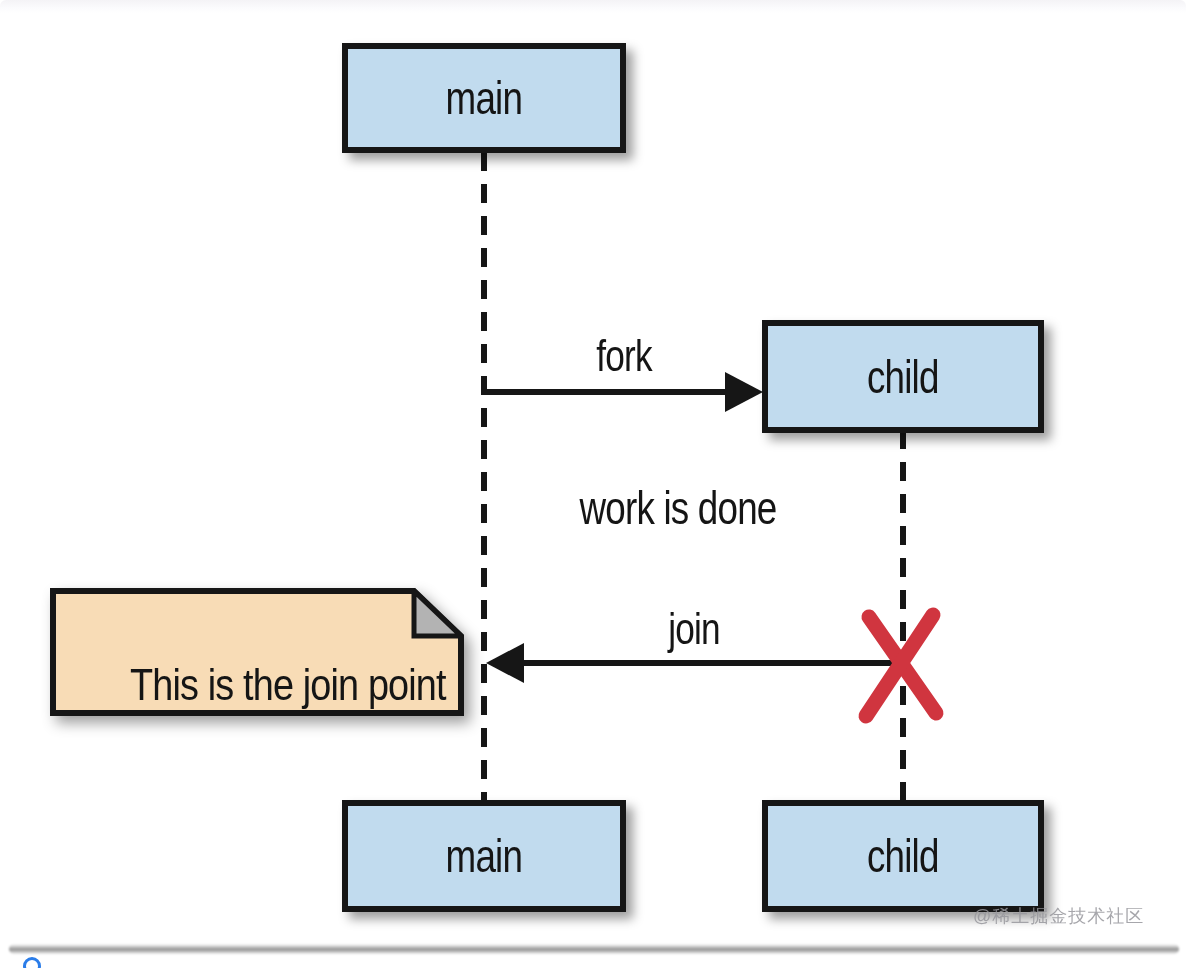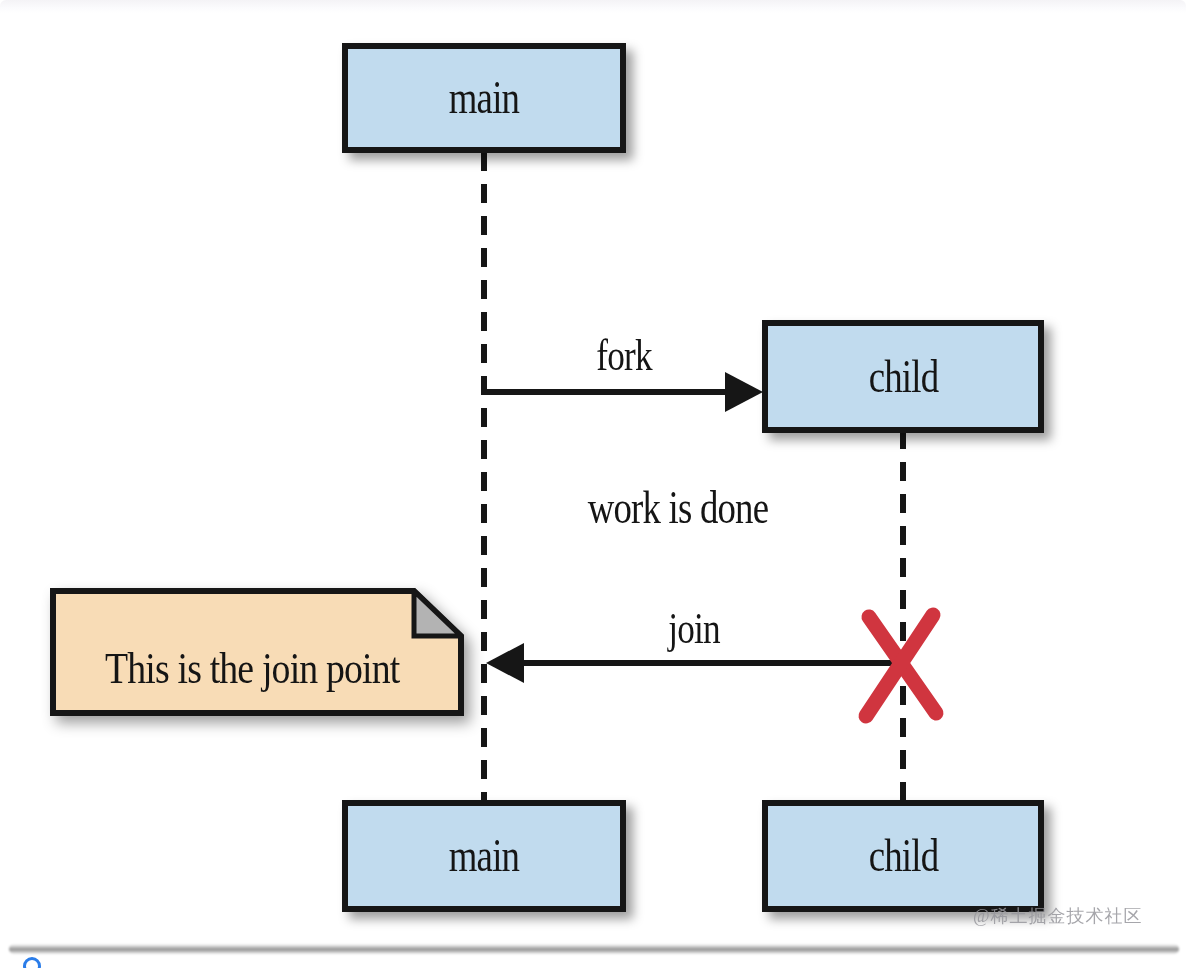--- a/index.html
+++ b/index.html
@@ -1,21 +1,21 @@
 <!DOCTYPE html>
 <html style="--actor-fill: #c1dbee; --note-fill: #f8dcb6; --note-fold: #b3b3b3; --stroke: #161616; --x-mark: #d0353f;"><head>
 <meta charset="utf-8">
 <style>
   html,body{margin:0;padding:0;background:#fff;}
   .stage{
     position:relative;
     width:1186px;height:968px;
     background:#ffffff;
     overflow:hidden;
-    font-family:Liberation Serif, serif;
+    font-family:Liberation Sans, sans-serif;
     color:#161616;
     border-radius:6px;
   }
   .top-strip{
     position:absolute;left:0;top:0;width:1186px;height:13px;z-index:0;
     background:linear-gradient(180deg,#f4f3f6 0%,#fbfbfd 60%,#ffffff 100%);
   }
   svg.lines{position:absolute;left:0;top:0;z-index:1;}
   .actor{
     position:absolute;z-index:2;
@@ -45,24 +45,24 @@
   }
   #label-fork{left:624px;top:356px;}
   #label-join{left:694px;top:629px;}
   #label-work{left:678px;top:508px;font-size:46px;}
 
   .note{
     position:absolute;left:50px;top:588px;width:414px;height:128px;z-index:2;
   }
   .note svg{filter:drop-shadow(6px 7px 7px rgba(0,0,0,.38));}
   .note .note-text{
-    position:absolute;left:0;top:0;width:404px;height:160px;
+    position:absolute;left:0;top:16px;width:404px;height:160px;
     display:flex;align-items:center;justify-content:center;
     font-size:45px;line-height:1;white-space:nowrap;
-    letter-spacing:-1px;color:#151515;
+    letter-spacing:-1px;color:#151515;padding-left:36px;
   }
   .note .note-text span{display:inline-block;transform:scaleX(.84);}
 
   .watermark{
     position:absolute;left:973px;top:904px;z-index:3;
     font-size:18px;letter-spacing:1px;
     color:rgba(150,150,156,.85);
     white-space:nowrap;
   }
   .bottom-shadow{

